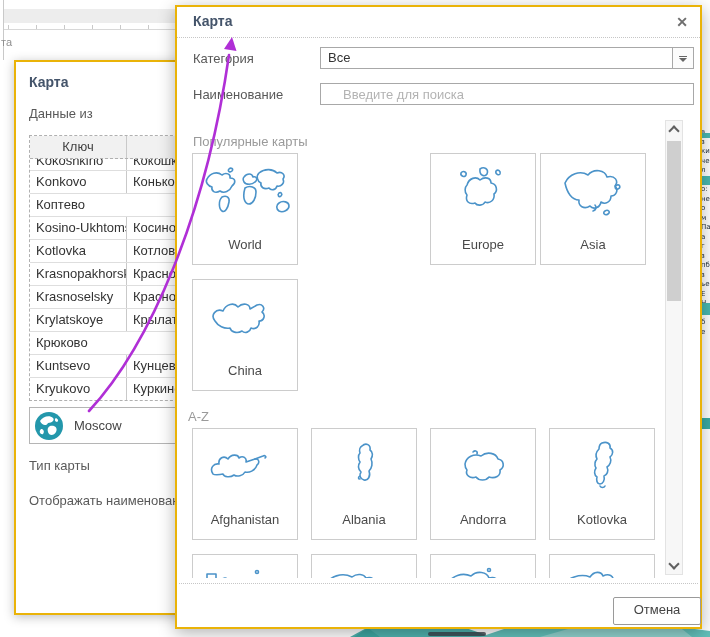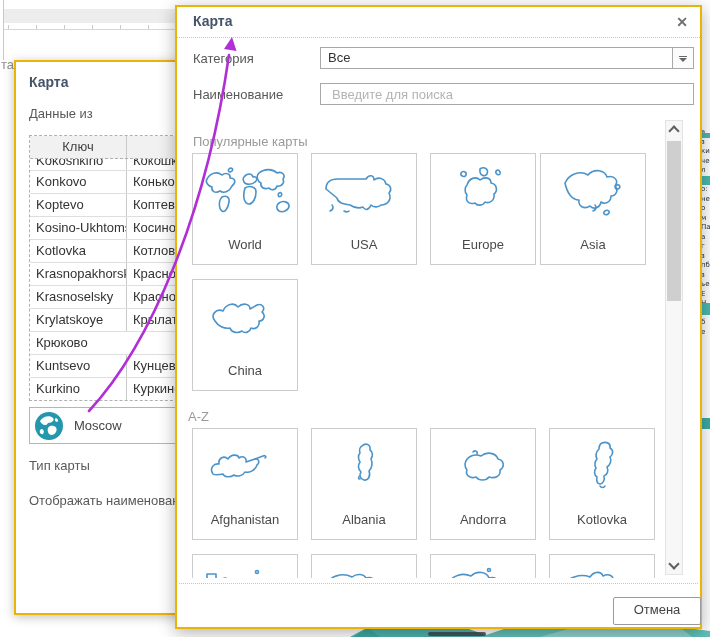--- a/index.html
+++ b/index.html
@@ -4,21 +4,21 @@
 <style>
   html,body{margin:0;padding:0;background:#fff;}
   .stage{position:relative;width:710px;height:637px;overflow:hidden;
          font-family:"Liberation Sans",sans-serif;background:#fff;}
 
   
   .bg-vline{position:absolute;left:3px;top:0;width:1px;height:60px;background:#c9c9c9;}
   .bg-bar{position:absolute;left:4px;top:9px;width:176px;height:14px;background:#ededed;}
   .bg-ruler{position:absolute;left:4px;top:29px;width:176px;height:1px;background:#d8d8d8;}
   .bg-tick{position:absolute;top:25px;width:1px;height:4px;background:#c9c9c9;}
-  .bg-frag{position:absolute;left:1px;top:36px;font-size:13px;color:#8f8f8f;margin-top:21px;}
+  .bg-frag{position:absolute;left:1px;top:36px;font-size:11px;color:#8f8f8f;}
 
   
   .right-strip{position:absolute;left:701px;top:128px;width:9px;height:306px;overflow:hidden;
                font-size:7px;line-height:9.5px;color:#22303e;white-space:pre-line;
                font-family:"DejaVu Sans",sans-serif;}
   .strip-teal{position:absolute;left:701px;width:9px;background:#49b8b0;}
   .strip-teal2{position:absolute;left:700px;width:10px;background:#3aaca4;}
 
   
   .dialog{position:absolute;background:#fff;border:2px solid #eab308;box-sizing:border-box;}
@@ -54,21 +54,21 @@
   .combo{position:absolute;left:143px;top:40px;width:374px;height:22px;border:1px solid #a8a8a8;
       box-sizing:border-box;background:#fff;}
   .combo-val{font-size:13px;color:#333;line-height:20px;padding-left:7px;}
   .combo-trig{position:absolute;right:0;top:0;width:21px;height:100%;border-left:1px solid #a8a8a8;
       background:#fcfcfc;box-sizing:border-box;}
   .combo-trig .bar{position:absolute;left:6px;top:8px;width:8px;height:1px;background:#666;}
   .combo-trig .tri{position:absolute;left:6px;top:10px;width:0;height:0;
       border-left:4px solid transparent;border-right:4px solid transparent;border-top:4px solid #666;}
 
   .txt-input{position:absolute;left:143px;top:76px;width:374px;height:22px;border:1px solid #a8a8a8;
-      box-sizing:border-box;font-size:13px;color:#333;padding:0 11px;
+      box-sizing:border-box;font-size:13px;color:#333;padding:0 22px;
       font-family:"Liberation Sans",sans-serif;}
   .txt-input::placeholder{color:#b3b3b3;}
 
   .viewport{position:absolute;left:2px;top:113px;width:485px;height:458px;overflow:hidden;}
   .card{position:absolute;width:106px;height:112px;border:1px solid #cccccc;background:#fff;
       box-sizing:border-box;text-align:center;cursor:pointer;}
   .card svg{margin-top:9px;}
   .card-label{position:absolute;left:0;right:0;bottom:12px;font-size:13px;color:#4a4a4a;}
 
   .scrollbar{position:absolute;left:488px;top:113px;width:18px;height:455px;background:#f7f7f7;
@@ -152,21 +152,20 @@
       </div>
       <div class="tbl-row clipped">
         <div class="c1">Kokoshkino</div>
         <div class="c2">Кокошкино</div>
       </div>
       <div class="tbl-row">
         <div class="c1">Konkovo</div>
         <div class="c2">Коньково</div>
       </div>
       <div class="tbl-row">
-        <div class="c1">Koptevo</div>
         <div class="c2">Коптево</div>
       </div>
       <div class="tbl-row">
         <div class="c1">Kosino-Ukhtomsk</div>
         <div class="c2">Косино-Ухтомский</div>
       </div>
       <div class="tbl-row">
         <div class="c1">Kotlovka</div>
         <div class="c2">Котловка</div>
       </div>
@@ -183,21 +182,21 @@
         <div class="c2">Крылатское</div>
       </div>
       <div class="tbl-row">
         <div class="c2">Крюково</div>
       </div>
       <div class="tbl-row">
         <div class="c1">Kuntsevo</div>
         <div class="c2">Кунцево</div>
       </div>
       <div class="tbl-row">
-        <div class="c1">Kurkino</div>
+        <div class="c1">Kryukovo</div>
         <div class="c2">Куркино</div>
       </div>
     </div>
 
     <div class="moscow-box">
       <svg class="globe" width="30" height="30" viewBox="0 0 30 30">
         <circle cx="15" cy="15" r="14" fill="#2397ab"></circle>
         <path d="M6,10 c3,-5 10,-6 13,-3 c2,2 -1,5 -5,5 c-1,3 -6,3 -8,-2 z" fill="#fff"></path>
         <path d="M16,15 c5,-1 8,2 6,6 c-2,4 -7,4 -8,0 c-1,-3 0,-5 2,-6 z" fill="#fff"></path>
         <path d="M7,18 c2,0 4,2 2,5 c-2,1 -5,-2 -2,-5 z" fill="#fff"></path>
@@ -238,28 +237,20 @@
           <path class="map-path" d="M27,34 c4,-2 8,0 7,5 c-1,6 -4,11 -7,9 c-3,-2 -4,-10 0,-14 z"></path>
           <path class="map-path" d="M49,14 c3,-4 8,-4 9,0 c4,-1 5,3 2,5 c-3,3 -9,3 -11,0 c-1,-2 -1,-4 0,-5 z"></path>
           <path class="map-path" d="M50,25 c5,-3 11,-1 11,4 c0,6 -3,12 -7,12 c-4,0 -7,-6 -4,-16 z"></path>
           <path class="map-path" d="M64,10 c6,-5 14,-4 18,0 c5,-2 9,2 6,6 c2,4 -2,8 -6,7 c-1,4 -6,5 -8,2 c-5,2 -9,-1 -8,-5 c-4,-2 -5,-7 -2,-10 z"></path>
           <path class="map-path" d="M84,30 c2,-1 4,1 2,3 c-2,2 -4,-1 -2,-3 z"></path>
           <path class="map-path" d="M84,40 c4,-3 10,-1 10,3 c0,4 -6,7 -10,5 c-3,-2 -3,-6 0,-8 z"></path>
         </svg>
         <div class="card-label">World</div>
       </div>
 
-      <div class="card" style="left:132px;top:33px">
-        <svg width="100" height="60" viewBox="0 0 100 60">
-          <path class="map-path" d="M12,26 c0,-7 5,-10 12,-10 l28,0 c3,-5 8,-4 8,1 c5,-4 11,-1 12,4 c5,1 6,6 3,9 c3,6 -1,12 -8,12 c-3,3 -8,2 -10,0 c-2,5 -6,6 -8,2 c-5,2 -10,0 -13,-2 c-7,-1 -12,-2 -13,-7 z"></path>
-          <path class="map-path" d="M18,42 c2,2 1,5 -2,6"></path>
-          <path class="map-path" d="M30,48 c2,1 4,1 5,0"></path>
-        </svg>
-        <div class="card-label">USA</div>
-      </div>
 
       <div class="card" style="left:251px;top:33px">
         <svg width="100" height="60" viewBox="0 0 100 60">
           <path class="map-path" d="M34,22 c2,-7 9,-9 13,-5 c5,-4 11,-2 11,3 c6,1 7,8 3,11 c1,6 -4,10 -9,8 c-2,4 -8,4 -10,1 c-6,2 -10,-2 -8,-8 c-3,-3 -2,-8 0,-10 z"></path>
           <path class="map-path" d="M47,6 c4,-3 9,0 7,5 c-2,3 -8,2 -7,-5 z"></path>
           <path class="map-path" d="M28,10 c2,-3 6,-1 5,2 c-1,3 -6,1 -5,-2 z"></path>
           <path class="map-path" d="M63,8 c2,-2 5,0 4,3 c-1,2 -5,0 -4,-3 z"></path>
         </svg>
         <div class="card-label">Europe</div>
       </div>

